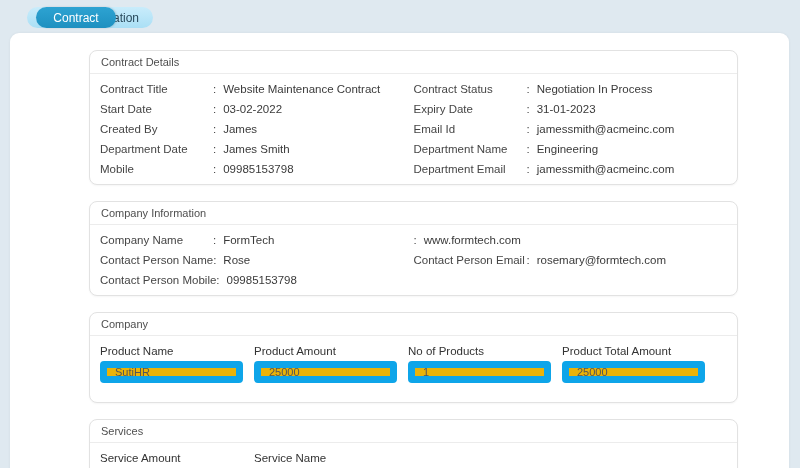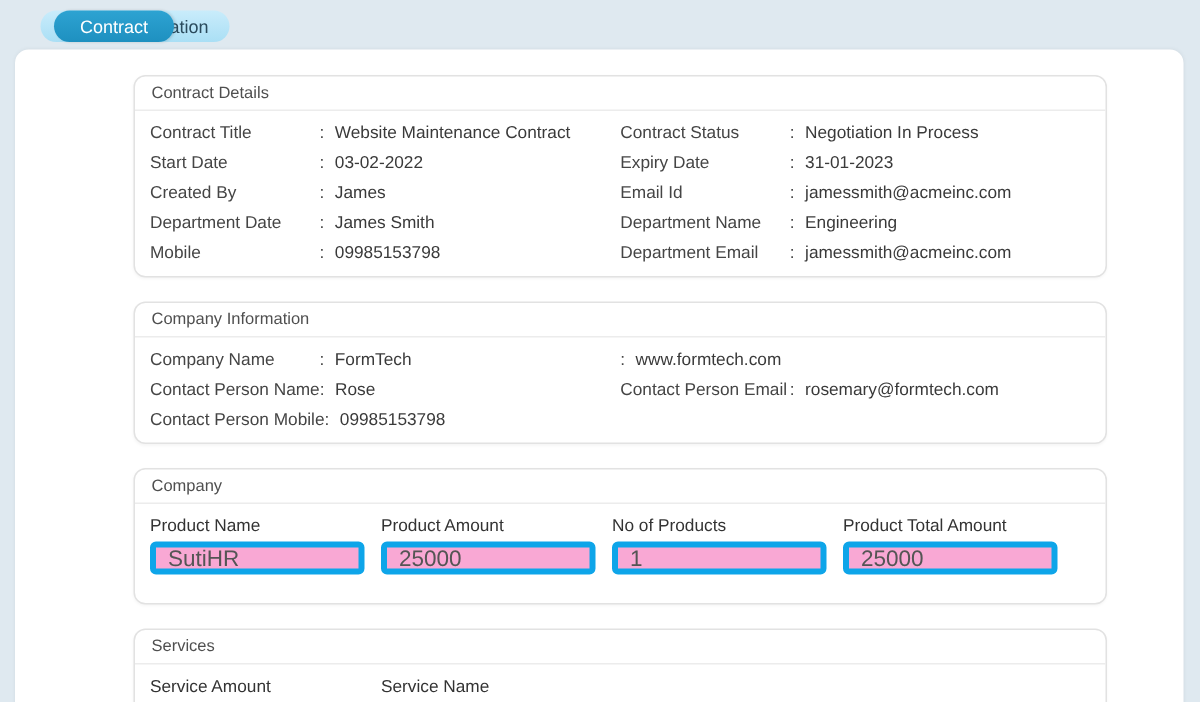--- a/index.html
+++ b/index.html
@@ -49,22 +49,22 @@
   .fl{flex:0 0 113px;color:#454545;}
   .fc{color:#454545;margin-right:7px;}
   .fc::before{content:":";}
   .fv{color:#3a3a3a;}
   
   .input-body{padding:9px 10px 19px;display:grid;grid-template-columns:repeat(4,143px);column-gap:11px;}
   .icol{display:block;}
   .ilabel{display:block;font-size:11.5px;color:#333;margin-bottom:4px;white-space:nowrap;}
   .ibox{
     width:100%;height:22px;box-sizing:border-box;
-    background:#f9a8d4;border:4px solid #0ea5e9;border-radius:4px;
-    font-size:15px;color:#555;padding:0 8px;font-family:inherit;
+    background:#eab308;border:7px solid #0ea5e9;border-radius:4px;
+    font-size:11px;color:#555;padding:0 8px;font-family:inherit;
   }
 </style>
 </head>
 <body>
 
 <div class="tabbar">
   <div class="pill pill-negotiation">
     <span>Negotiation</span>
   </div>
   <div class="pill pill-contract">

